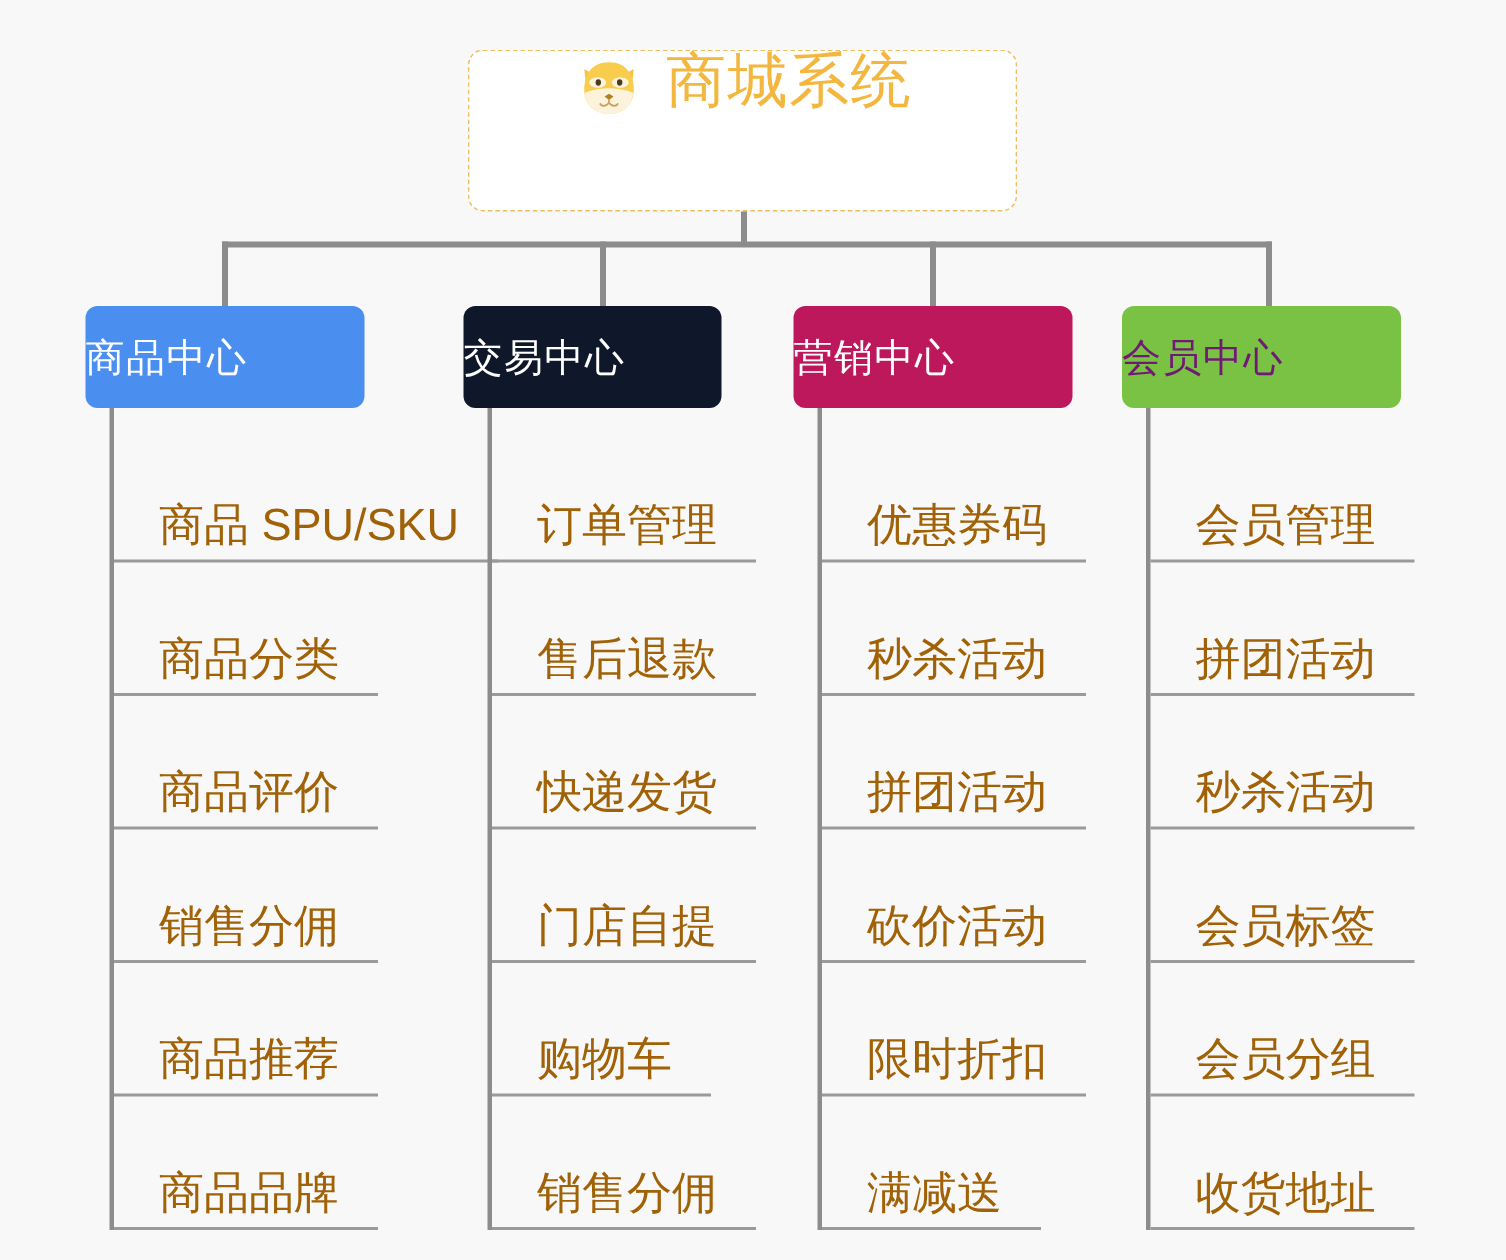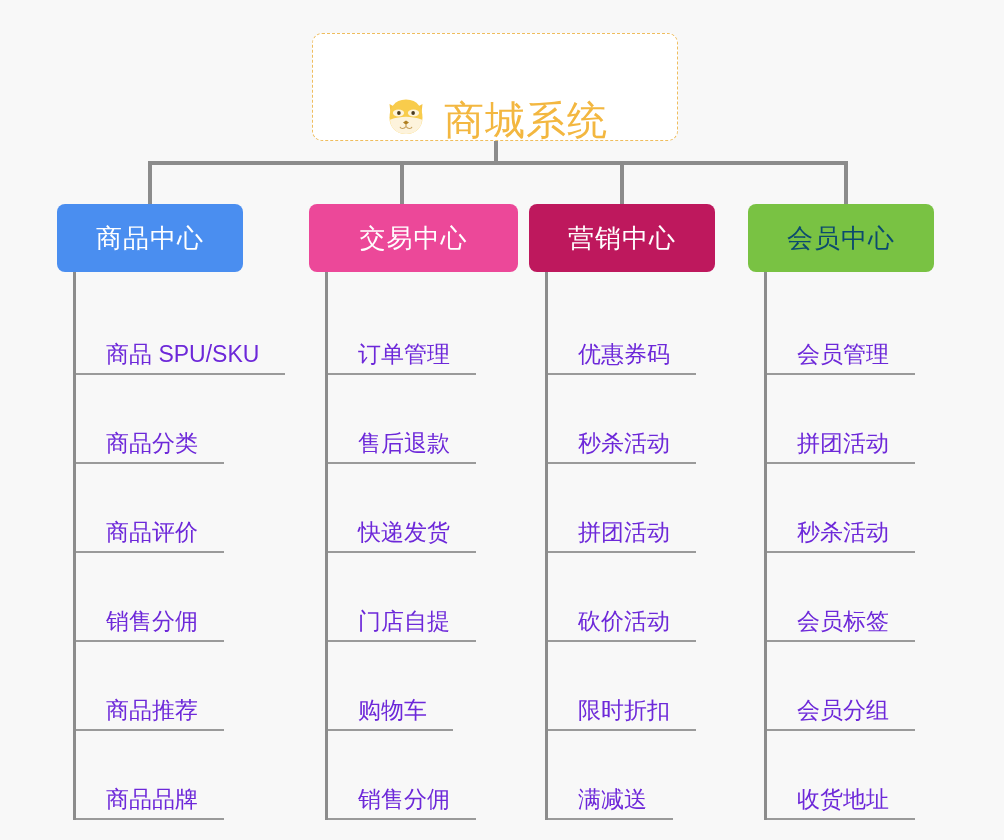--- a/index.html
+++ b/index.html
@@ -25,21 +25,21 @@
     position: absolute;
     left: 312px;
     top: 33px;
     width: 366px;
     height: 108px;
     box-sizing: border-box;
     background: #ffffff;
     border: 1px dashed #efbd5e;
     border-radius: 10px;
     display: flex;
-    align-items: flex-end;
+    align-items: flex-start;
     justify-content: center;
     gap: 14px;
   }
   .root-emoji {
     width: 48px;
     height: 48px;
     flex: none;
     display: block;
   }
   .root-title {
@@ -63,21 +63,20 @@
     position: absolute;
     top: 204px;
   }
   .branch-header {
     position: relative;
     box-sizing: border-box;
     height: 68px;
     border-radius: 8px;
     display: flex;
     align-items: center;
-    justify-content: center;
     color: #ffffff;
     font-size: 26px;
     letter-spacing: 1px;
     white-space: nowrap;
   }
 
   
   .leaf-list {
     position: relative;
     margin-left: 16px;
@@ -88,23 +87,23 @@
     position: relative;
     height: 89px;
     display: flex;
     align-items: flex-end;
     box-sizing: border-box;
   }
   .leaf-label {
     display: inline-block;
     border-bottom: 2px solid #9a9a9a;
     padding: 0 26px 6px 30px;
-    font-size: 23px;
+    font-size: 30px;
     line-height: 1.1;
-    color: #6d28d9;
+    color: #a16207;
     white-space: nowrap;
   }
 
   
 </style>
 </head>
 <body style="background: rgb(248, 248, 248);">
 
 <div id="mindmap">
 
@@ -159,21 +158,21 @@
       <div class="leaf-item">
         <span class="leaf-label">商品推荐</span>
       </div>
       <div class="leaf-item">
         <span class="leaf-label">商品品牌</span>
       </div>
     </div>
   </div>
 
   <div class="branch" style="left:309px; width:200px;">
-    <div class="branch-header" style="width: 209px; background-color: #ec4899;">
+    <div class="branch-header" style="width: 172px; background-color: #0f172a;">
       <span style="color: rgb(255, 255, 255);">交易中心</span>
     </div>
     <div class="leaf-list">
       <div class="leaf-item">
         <span class="leaf-label">订单管理</span>
       </div>
       <div class="leaf-item">
         <span class="leaf-label">售后退款</span>
       </div>
       <div class="leaf-item">
@@ -212,21 +211,21 @@
         <span class="leaf-label">限时折扣</span>
       </div>
       <div class="leaf-item">
         <span class="leaf-label">满减送</span>
       </div>
     </div>
   </div>
 
   <div class="branch" style="left:748px; width:200px;">
     <div class="branch-header" style="width: 186px; background-color: rgb(121, 194, 67);">
-      <span style="color: #0c4a6e;">会员中心</span>
+      <span style="color: #701a75;">会员中心</span>
     </div>
     <div class="leaf-list">
       <div class="leaf-item">
         <span class="leaf-label">会员管理</span>
       </div>
       <div class="leaf-item">
         <span class="leaf-label">拼团活动</span>
       </div>
       <div class="leaf-item">
         <span class="leaf-label">秒杀活动</span>

